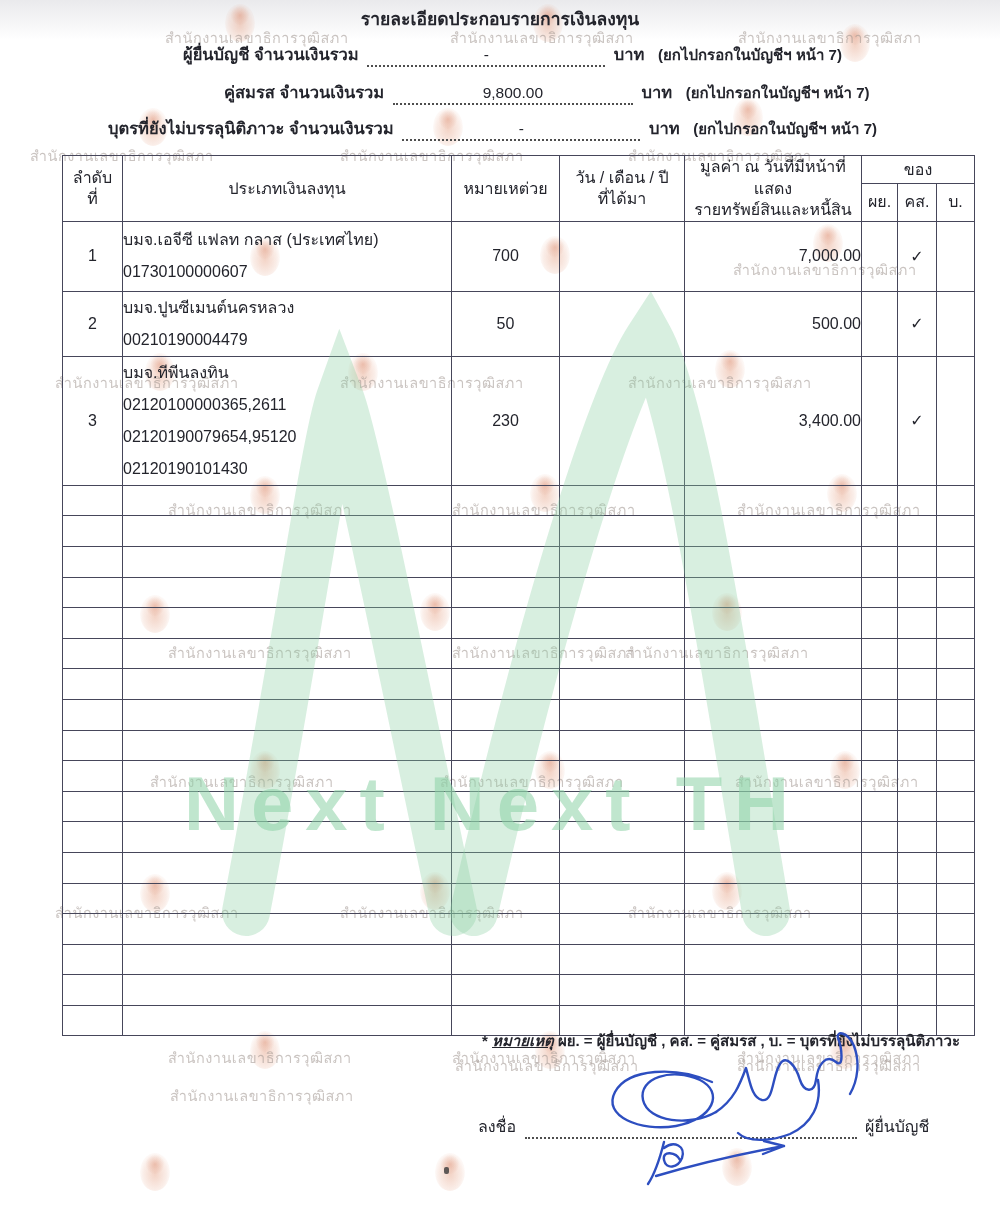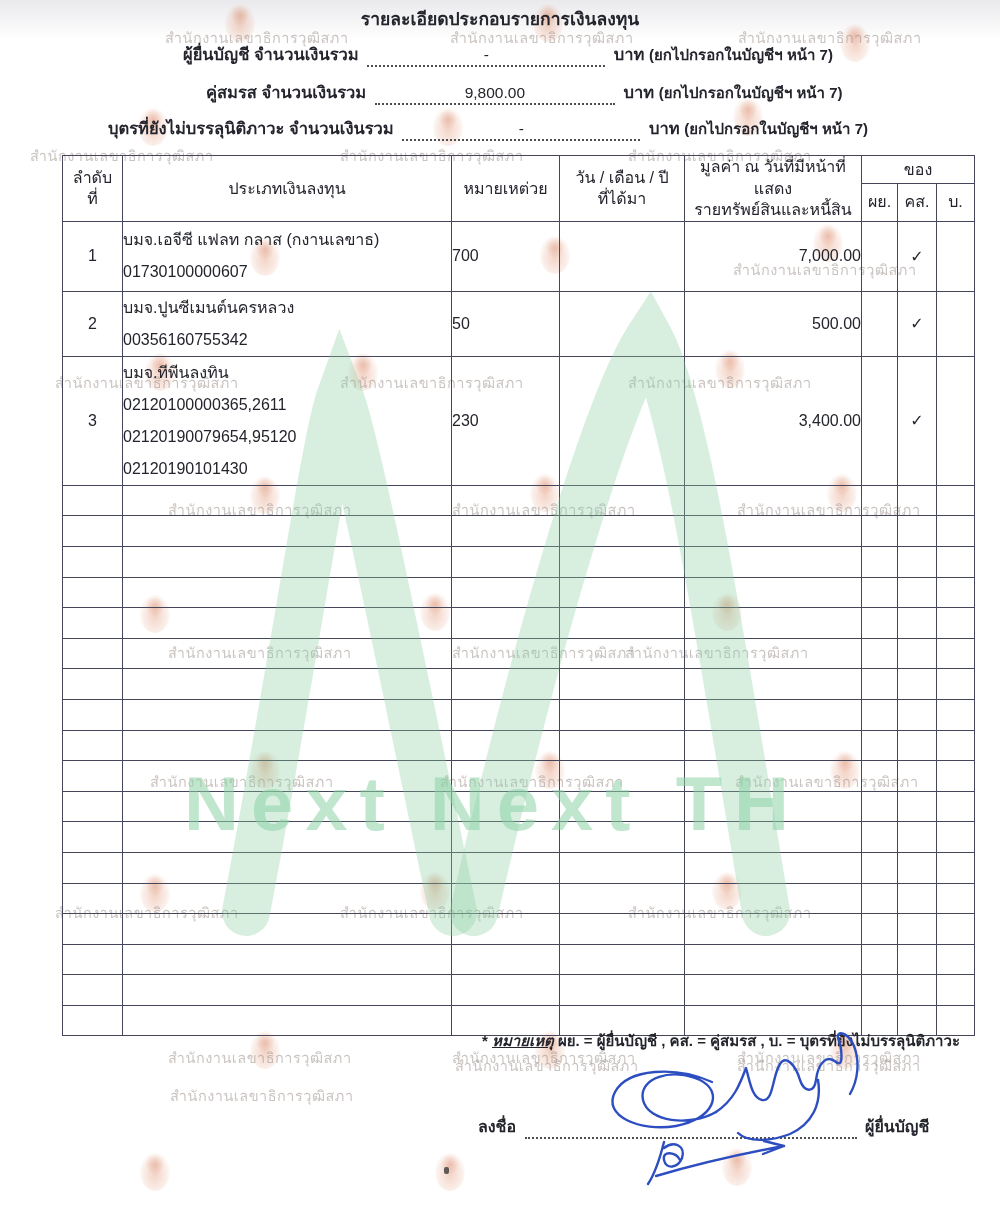--- a/index.html
+++ b/index.html
@@ -26,37 +26,37 @@
   .brand-svg{left:0;top:0;width:1000px;height:1206px;pointer-events:none;}
   .brand-text{left:184px;top:760px;font-size:76px;font-weight:700;white-space:nowrap;
       letter-spacing:12px;color:rgba(140,209,166,.55);}
   
   .doc-title{left:0;top:5px;width:1000px;text-align:center;font-size:17.5px;font-weight:700;}
   .sumline{position:absolute;white-space:nowrap;font-size:16.5px;}
   .slabel{font-weight:700;}
   .dots{display:inline-block;border-bottom:2px dotted #4e4e4e;text-align:center;
         vertical-align:bottom;font-size:15.5px;height:20px;line-height:20px;margin:0 4px;}
   .sunit{font-weight:700;}
-  .snote{font-weight:700;font-size:15px;margin-left:0;}
+  .snote{font-weight:700;font-size:15px;margin-left:9px;}
   
   table.inv{border-collapse:collapse;table-layout:fixed;width:913px;}
   table.inv th,table.inv td{border:1px solid #46465a;padding:0;overflow:hidden;
       font-weight:400;font-size:16px;color:#23242c;}
   table.inv th{white-space:pre-line;line-height:1.35;vertical-align:middle;text-align:center;}
   td.c-no{text-align:center;font-size:17px;vertical-align:middle;}
   td.c-type{font-size:17px;line-height:32px;padding:2px 6px 2px 9px;vertical-align:middle;}
-  td.c-units{text-align:left;font-size:17px;vertical-align:middle;}
+  td.c-units{text-align:center;font-size:17px;vertical-align:middle;}
   td.c-date{vertical-align:middle;}
   td.c-value{text-align:right;font-size:17px;vertical-align:middle;padding-right:9px;}
   td.c-check{text-align:center;font-size:20px;vertical-align:middle;}
   
   .footnote{left:0;top:1029px;width:960px;text-align:right;font-size:15px;font-weight:700;white-space:nowrap;}
   .footnote .u{text-decoration:underline;font-style:italic;}
   .signline{left:478px;top:1114px;white-space:nowrap;font-size:16px;}
-  .signline .slabel{font-weight:700;}
+  .signline .slabel{font-weight:400;}
   .sig-svg{left:0;top:0;width:1000px;height:1206px;pointer-events:none;}
   .stray{left:444px;top:1167px;width:5px;height:7px;background:#3a3a3a;border-radius:2px;opacity:.8;}
 </style>
 </head>
 <body>
 
 <div class="abs top-shade"></div>
 
 <div id="stamp-layer">
     <div class="stamp" style="left: 225px; top: 4px;"></div>
@@ -122,21 +122,21 @@
   </div>
 
 <div class="abs doc-title">รายละเอียดประกอบรายการเงินลงทุน</div>
 
 <div class="sumline" style="left:183px;top:41px">
   <span class="slabel">ผู้ยื่นบัญชี  จำนวนเงินรวม</span>
   <span class="dots" style="width:238px">-</span>
   <span class="sunit">บาท</span>
   <span class="snote">(ยกไปกรอกในบัญชีฯ หน้า 7)</span>
 </div>
-<div class="sumline" style="left:206px;top:79px">
+<div class="sumline" style="left:224px;top:79px">
   <span class="slabel">คู่สมรส  จำนวนเงินรวม</span>
   <span class="dots" style="width:240px">9,800.00</span>
   <span class="sunit">บาท</span>
   <span class="snote">(ยกไปกรอกในบัญชีฯ หน้า 7)</span>
 </div>
 <div class="sumline" style="left:108px;top:115px">
   <span class="slabel">บุตรที่ยังไม่บรรลุนิติภาวะ  จำนวนเงินรวม</span>
   <span class="dots" style="width:238px">-</span>
   <span class="sunit">บาท</span>
   <span class="snote">(ยกไปกรอกในบัญชีฯ หน้า 7)</span>
@@ -169,35 +169,35 @@
         <tr>
           <th style="height: 32px;">ผย.</th>
           <th style="height: 32px;">คส.</th>
           <th style="height: 32px;">บ.</th>
         </tr>
       </thead>
       <tbody>
         <tr style="height: 70px;">
           <td class="c-no">1</td>
           <td class="c-type">
-            <div>บมจ.เอจีซี แฟลท กลาส (กงานเลขาธ)</div>
+            <div>บมจ.เอจีซี แฟลท กลาส (ประเทศไทย)</div>
             <div>01730100000607</div>
           </td>
           <td class="c-units">700</td>
           <td class="c-date"></td>
           <td class="c-value">7,000.00</td>
           <td class="c-check"></td>
           <td class="c-check">✓</td>
           <td class="c-check"></td>
         </tr>
         <tr style="height: 61px;">
           <td class="c-no">2</td>
           <td class="c-type">
             <div>บมจ.ปูนซีเมนต์นครหลวง</div>
-            <div>00356160755342</div>
+            <div>00210190004479</div>
           </td>
           <td class="c-units">50</td>
           <td class="c-date"></td>
           <td class="c-value">500.00</td>
           <td class="c-check"></td>
           <td class="c-check">✓</td>
           <td class="c-check"></td>
         </tr>
         <tr style="height: 129px;">
           <td class="c-no">3</td>

